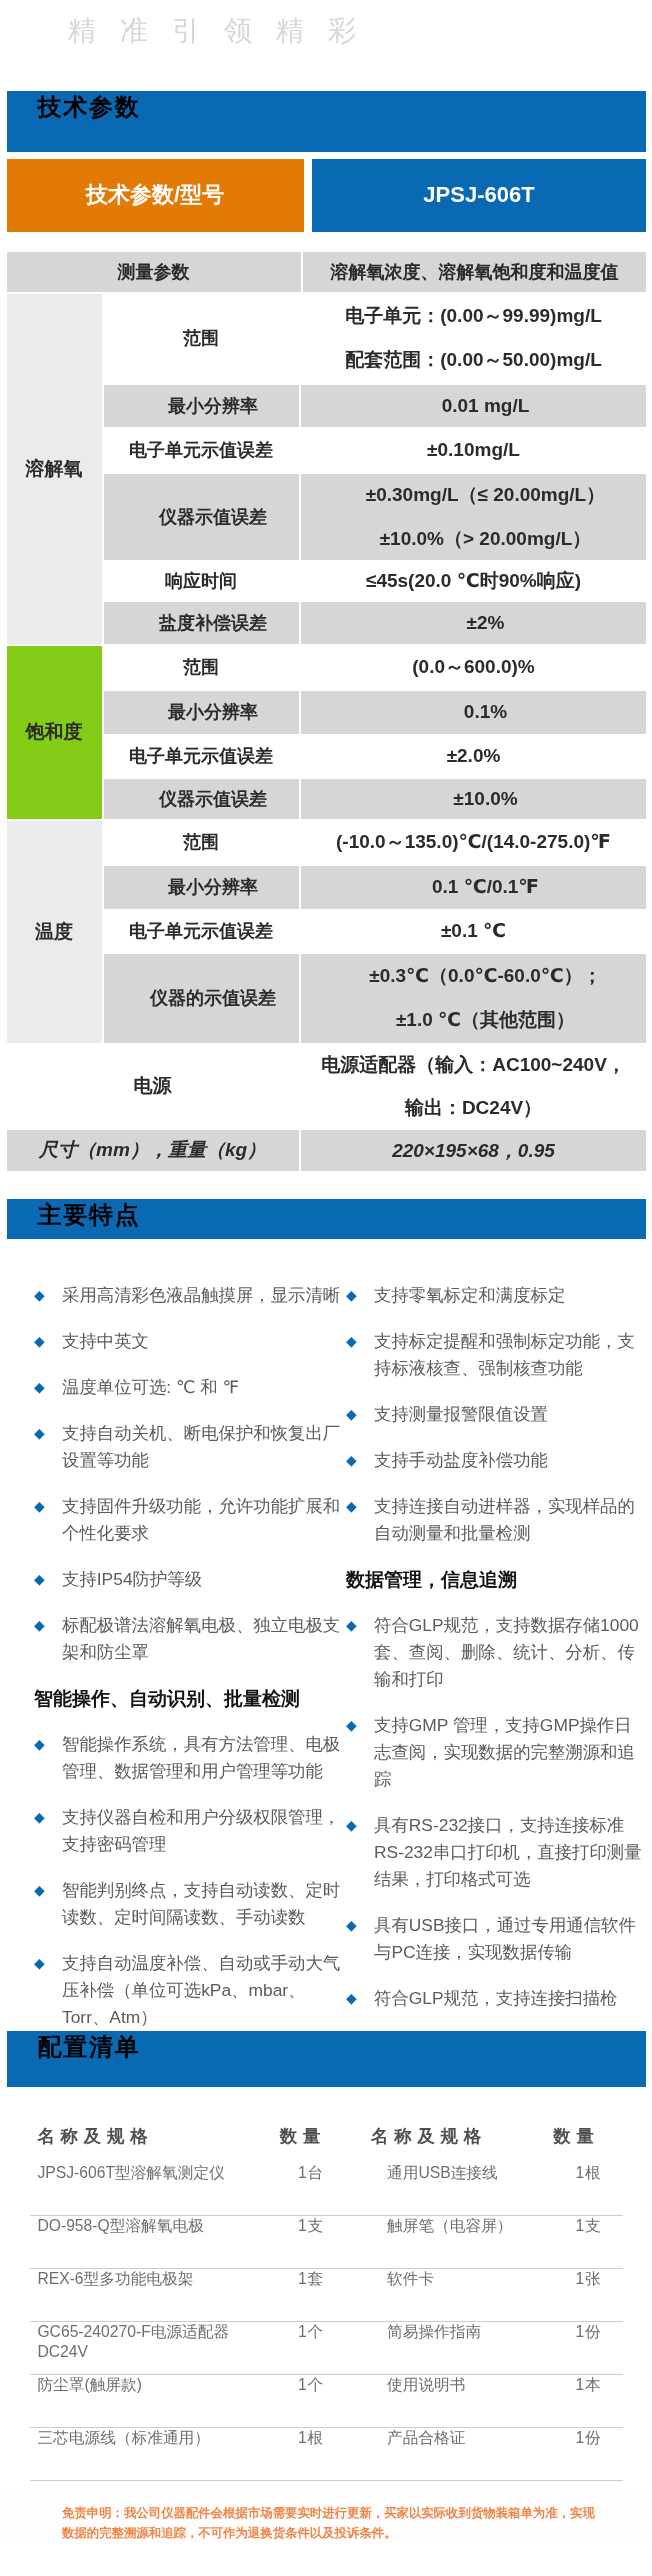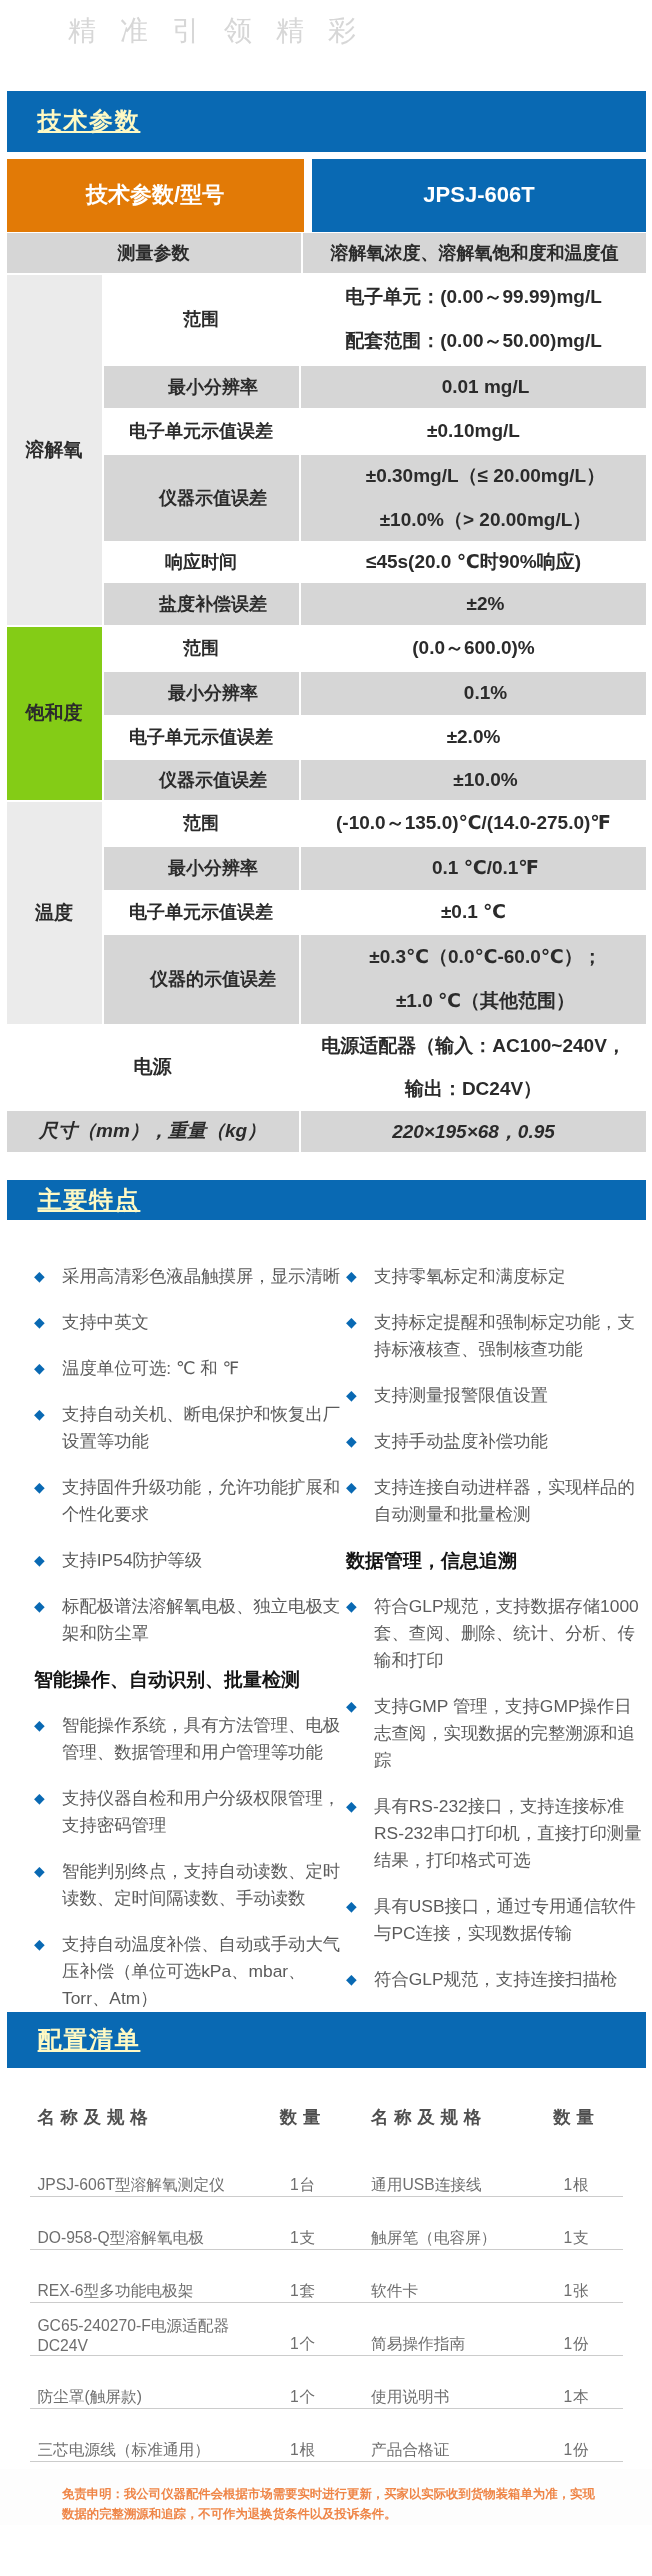--- a/index.html
+++ b/index.html
@@ -11,30 +11,30 @@
   .page{width:653px;height:2576px;position:relative;background:#fff;}
 
   
   .brand-slogan{
     margin:11.6px 0 0 68px;line-height:38px;font-size:28px;color:#d7d7d7;
     letter-spacing:24px;white-space:nowrap;font-weight:400;
   }
 
   
   .section-bar{
-    margin:0 6.6px;background:#0969b3;color:#fef9c3;display:flex;align-items:center;text-decoration:underline;
+    margin:0 6.6px;background:#0969b3;color:#000000;display:flex;
   }
   .section-bar .bar-title{font-size:24px;font-weight:bold;padding-left:31px;letter-spacing:1.7px;}
   .bar-tech{margin-top:41px;height:61px;}
   .bar-feat{margin-top:26.4px;height:40px;}
   .bar-pack{margin-top:0;height:56px;}
 
   
   .spec-table{margin:7.4px 6.6px 0 6.6px;font-weight:600;color:#2b2b2b;}
-  .spec-head{display:flex;height:73px;margin-bottom:1px;gap:8px;}
+  .spec-head{display:flex;height:73px;margin-bottom:20px;gap:8px;}
   .spec-head .hd-left{
     flex:0 0 297px;background:#e27a06;color:#fff;display:flex;align-items:center;
     justify-content:center;font-size:22px;font-weight:bold;
   }
   .spec-head .hd-right{
     flex:1;background:#0969b3;color:#fff;display:flex;align-items:center;
     justify-content:center;font-size:22px;font-weight:bold;
   }
   .measure-row{display:flex;height:42px;}
   .measure-row .m-label{
@@ -88,22 +88,22 @@
   .feat-text{flex:1;font-size:17.4px;line-height:27px;color:#5b5b5b;}
   .feat-heading{
     font-size:19px;line-height:27px;font-weight:bold;color:#141414;
     margin:8.3px 0 19px 0;
   }
 
   
   .packing{padding:33px 30px 0 30px;}
   .pack-head{display:flex;align-items:center;height:31px;margin-bottom:11.6px;
     color:#4f4f4f;font-size:17.4px;font-weight:600;letter-spacing:5.8px;}
-  .pack-row{display:flex;align-items:flex-end;height:52px;border-bottom:0.8px solid #cccccc;
-    color:#6e6e6e;font-size:15.7px;}
+  .pack-row{display:flex;align-items:flex-start;height:52px;border-bottom:0.8px solid #cccccc;
+    color:#6e6e6e;font-size:15.7px;gap:8px;}
   .pc-name1{flex:0 0 240px;padding-left:7.4px;box-sizing:border-box;}
   .pc-qty1{flex:0 0 66px;text-align:center;letter-spacing:0.8px;}
   .pc-name2{flex:0 0 194px;padding-left:35px;box-sizing:border-box;}
   .pc-qty2{flex:1;text-align:center;letter-spacing:0.8px;}
   .pack-head .pc-qty1,.pack-head .pc-qty2{letter-spacing:5.8px;}
 
   
   .footer{margin-top:6.6px;padding:15px 56px 0 62px;background:#fdfdfd;}
   .disclaimer{color:#ef8648;font-size:12.4px;line-height:1.65;font-weight:bold;}
 </style>

